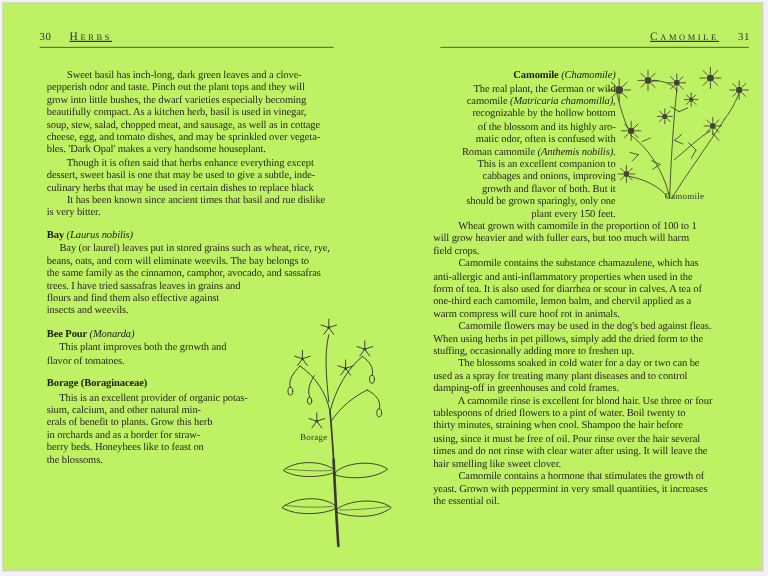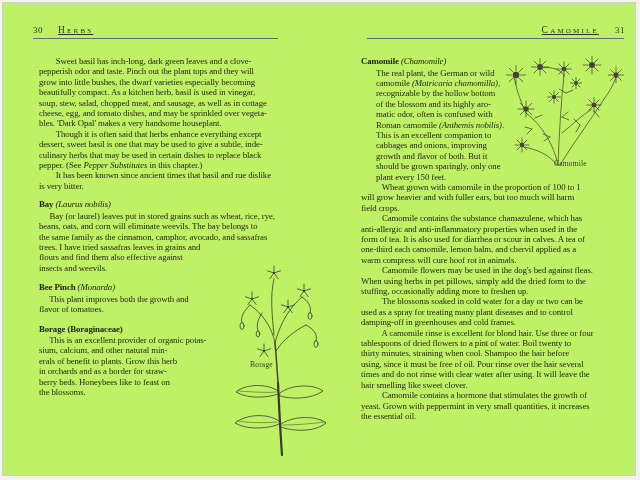--- a/index.html
+++ b/index.html
@@ -34,21 +34,21 @@
     white-space:pre;font-size:8.8px;line-height:10.4px;
     letter-spacing:-0.1px;color:#29241f;
   }
   .tl .it{font-style:italic;}
   h3{
     margin:8px 0 1px 0;font-size:8.8px;line-height:10.5px;
     font-weight:bold;color:#1f1b17;letter-spacing:-0.1px;
   }
   h3 .it{font-style:italic;font-weight:normal;}
   h3 .bd{font-weight:bold;}
-  .narrow{width:152px;}
+  .narrow{width:152px;text-align:right;}
   .narrow .plines{margin-left:15px;}
   .caption{
     position:absolute;font-size:7.5px;color:#3a362f;letter-spacing:0.2px;
   }
   .illo{position:absolute;}
   .illo svg{display:block;}
   .illo path,.illo circle,.illo ellipse{vector-effect:non-scaling-stroke;}
 </style>
 </head>
 <body>
@@ -69,38 +69,37 @@
           <div class="tl"><span>grow into little bushes, the dwarf varieties especially becoming</span></div>
           <div class="tl"><span>beautifully compact. As a kitchen herb, basil is used in vinegar,</span></div>
           <div class="tl"><span>soup, stew, salad, chopped meat, and sausage, as well as in cottage</span></div>
           <div class="tl"><span>cheese, egg, and tomato dishes, and may be sprinkled over vegeta-</span></div>
           <div class="tl"><span>bles. 'Dark Opal' makes a very handsome houseplant.</span></div>
         </div>
       <div>
           <div class="tl"><span>        Though it is often said that herbs enhance everything except</span></div>
           <div class="tl"><span>dessert, sweet basil is one that may be used to give a subtle, inde-</span></div>
           <div class="tl"><span>culinary herbs that may be used in certain dishes to replace black</span></div>
-          <div class="tl"><span>pepper. (See </span><span class="it">Pepper Substitutes</span><span> in this chapter.)</span></div>
         </div>
       <div>
           <div class="tl"><span>        It has been known since ancient times that basil and rue dislike</span></div>
           <div class="tl"><span>is very bitter.</span></div>
         </div>
 
       <h3><span class="bd">Bay</span> <span class="it">(Laurus nobilis)</span></h3>
       <div>
           <div class="tl"><span>     Bay (or laurel) leaves put in stored grains such as wheat, rice, rye,</span></div>
           <div class="tl"><span>beans, oats, and corn will eliminate weevils. The bay belongs to</span></div>
           <div class="tl"><span>the same family as the cinnamon, camphor, avocado, and sassafras</span></div>
           <div class="tl"><span>trees. I have tried sassafras leaves in grains and</span></div>
           <div class="tl"><span>flours and find them also effective against</span></div>
           <div class="tl"><span>insects and weevils.</span></div>
         </div>
 
-      <h3 style="margin-top:9px"><span class="bd">Bee Pinch</span> <span class="it">(Monarda)</span></h3>
+      <h3 style="margin-top:9px"><span class="bd">Bee Pour</span> <span class="it">(Monarda)</span></h3>
       <div>
           <div class="tl"><span>     This plant improves both the growth and</span></div>
           <div class="tl"><span>flavor of tomatoes.</span></div>
         </div>
 
       <h3 style="margin-top:9px"><span class="bd">Borage</span> <span class="bd">(Boraginaceae)</span></h3>
       <div>
           <div class="tl"><span>     This is an excellent provider of organic potas-</span></div>
           <div class="tl"><span>sium, calcium, and other natural min-</span></div>
           <div class="tl"><span>erals of benefit to plants. Grow this herb</span></div>

